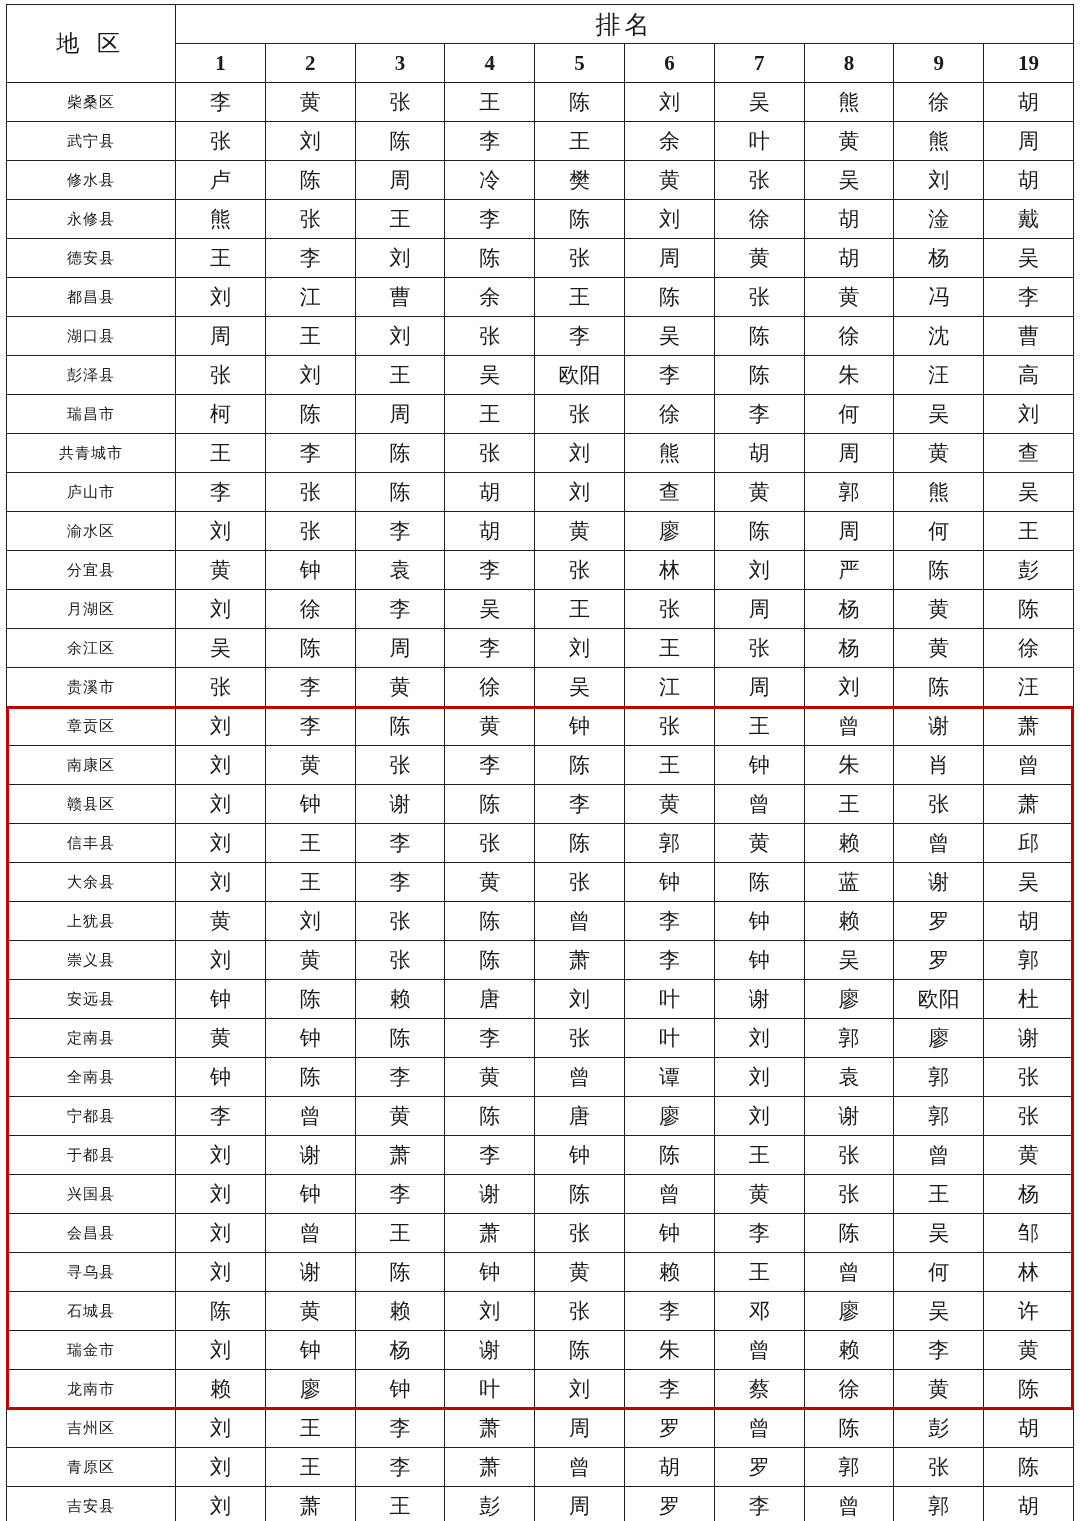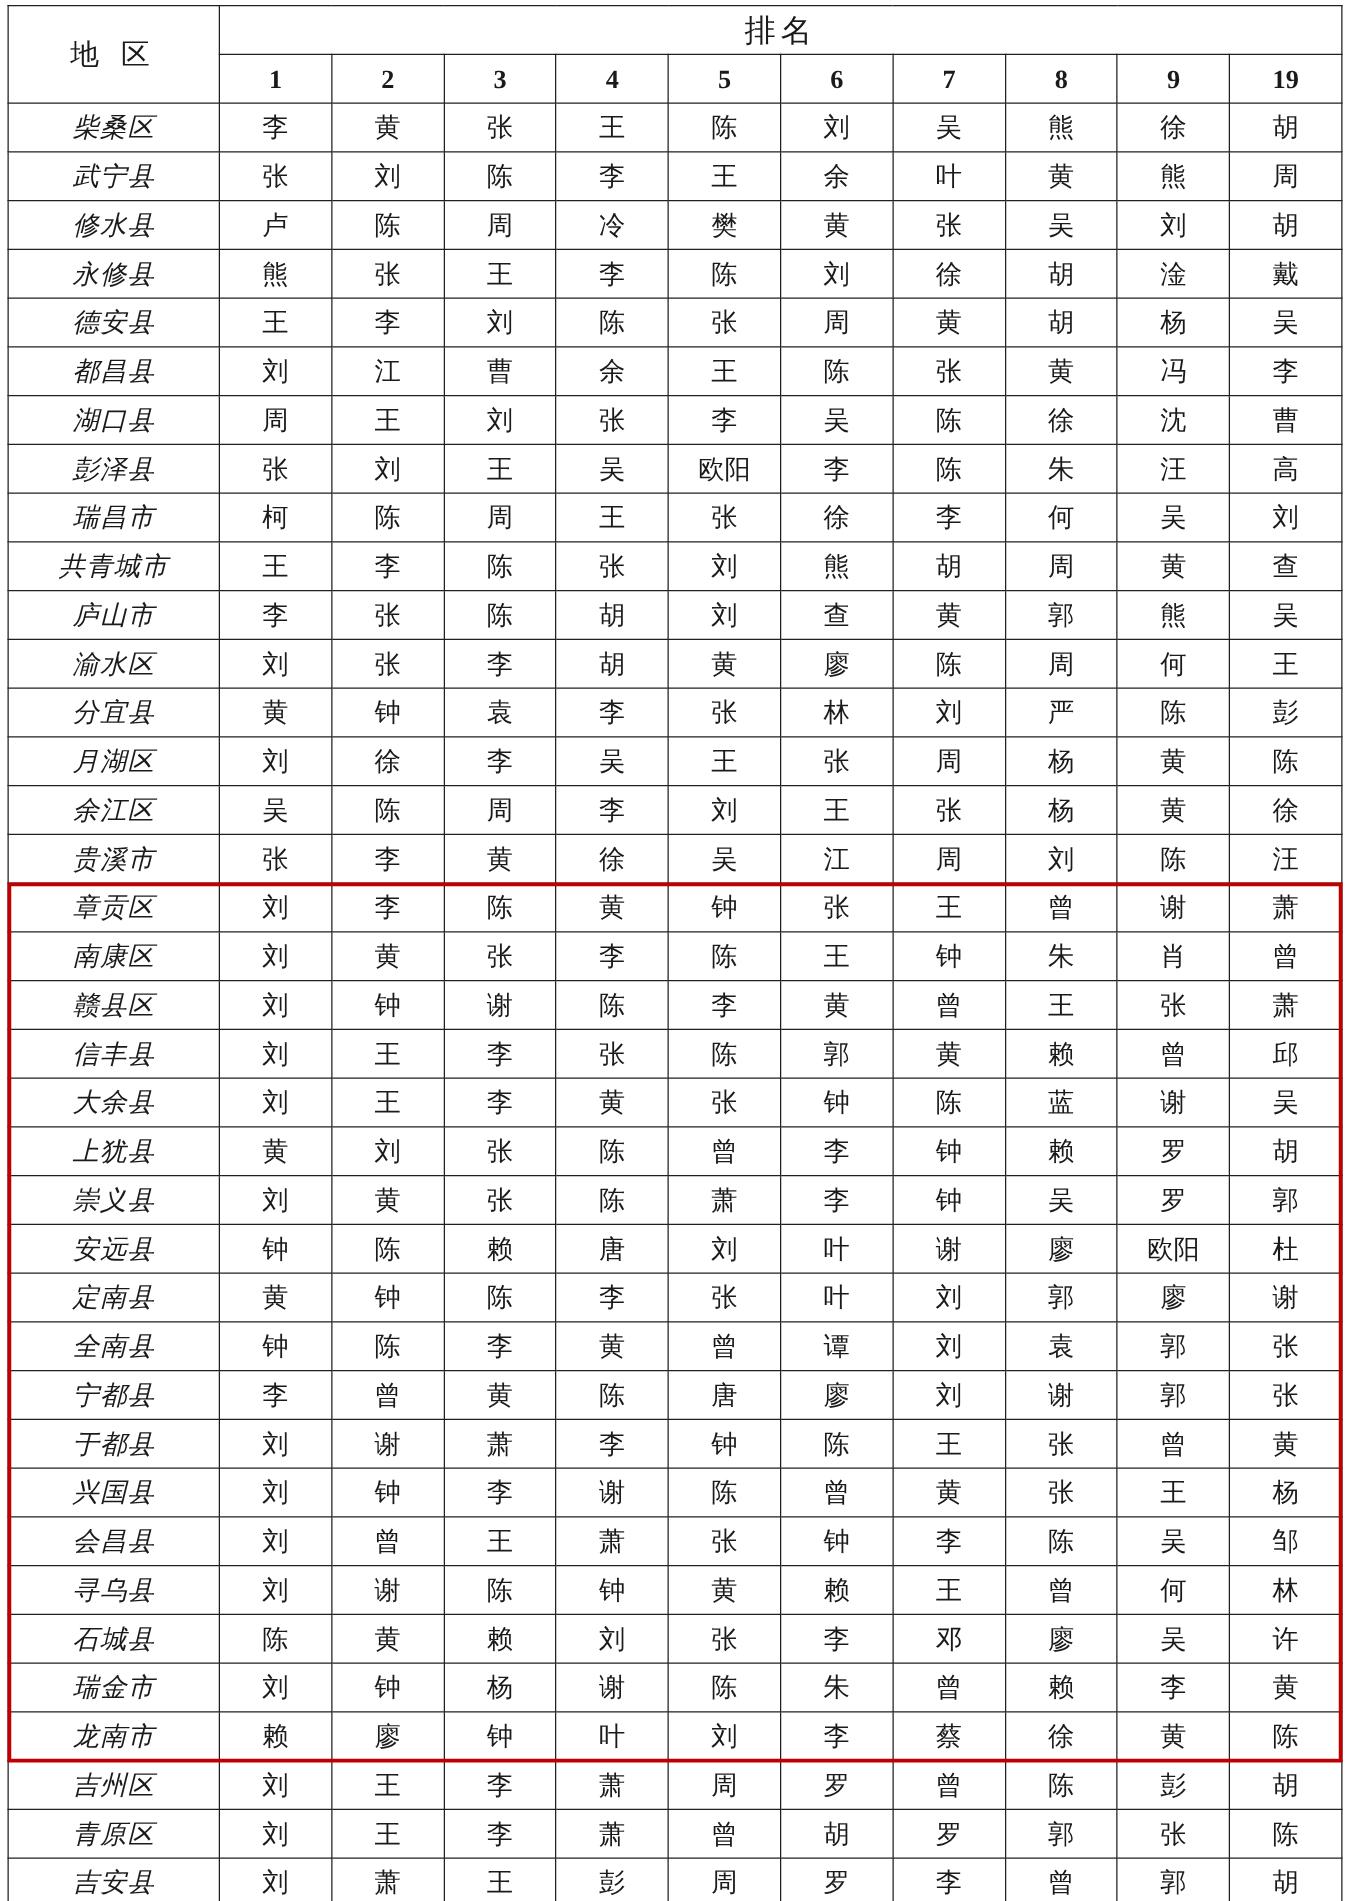--- a/index.html
+++ b/index.html
@@ -46,23 +46,22 @@
     font-size: 25px;
     letter-spacing: 4px;
     font-weight: normal;
   }
   table.rank-table th.num-head {
     font-size: 21px;
     font-weight: bold;
     font-family: "Liberation Serif", "DejaVu Serif", serif;
   }
   table.rank-table td.region-cell {
-    font-size: 21px;
+    font-size: 15px;
     letter-spacing: 1px;
-    font-style: italic;
   }
   table.rank-table td.name-cell {
     font-size: 21px;
   }
   
   #highlight-box {
     position: absolute;
     border: 3px solid #c00000;
     pointer-events: none;
     box-sizing: border-box;

